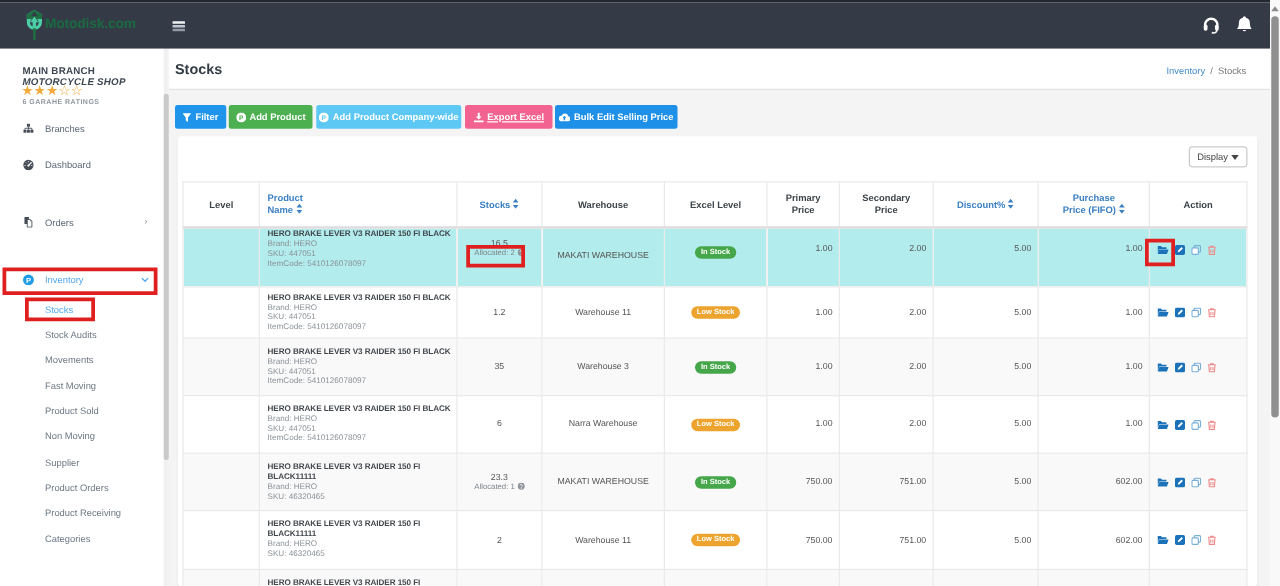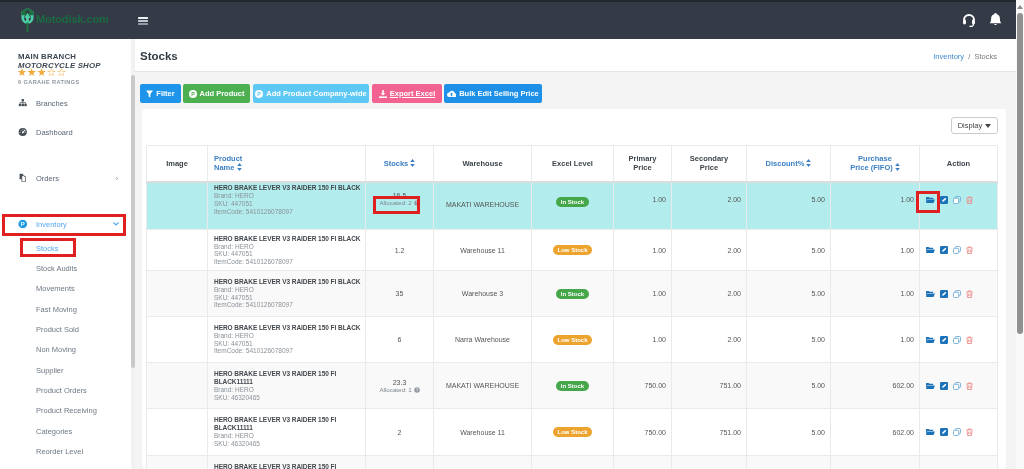--- a/index.html
+++ b/index.html
@@ -177,23 +177,20 @@
     </div>
   <div class="abs smi" style="top:380px;">
       <div class="txt">Product Orders</div>
     </div>
   <div class="abs smi" style="top:400px;">
       <div class="txt">Product Receiving</div>
     </div>
   <div class="abs smi" style="top:421px;">
       <div class="txt">Categories</div>
     </div>
-  <div class="abs smi" style="top:441px;">
-      <div class="txt">Reorder Level</div>
-    </div>
 
   <div class="abs" id="whiteband"></div>
   <div class="abs" id="pgtitle">Stocks</div>
   <div class="abs" id="crumb"><a>Inventory</a>&nbsp; /&nbsp; Stocks</div>
 
   <div class="btn" id="btnf"><svg width="7" height="8" viewBox="0 0 8 8">
         <path d="M0 0 h8 l-3 4 v4 l-2 -1.2 v-2.8 z" fill="#fff"></path>
       </svg>Filter</div>
   <div class="btn" id="btna"><svg width="8" height="8" viewBox="0 0 12 12">
         <circle cx="6" cy="6" r="6" fill="#fff"></circle>
@@ -223,21 +220,21 @@
         <col style="width:98px">
         <col style="width:82px">
         <col style="width:58px">
         <col style="width:75px">
         <col style="width:84px">
         <col style="width:89px">
         <col style="width:78px">
     </colgroup>
     <thead>
       <tr>
-        <th>Image</th>
+        <th>Level</th>
         <th class="blue pl">Product<br>Name <svg width="5" height="8" viewBox="0 0 5 8" style="vertical-align:-1px">
               <path d="M2.5 0 L4.8 3 H0.2 Z" fill="#3c80c4"></path>
               <path d="M2.5 8 L0.2 5 H4.8 Z" fill="#3c80c4"></path>
             </svg></th>
         <th class="blue">Stocks <svg width="5" height="8" viewBox="0 0 5 8" style="vertical-align:-1px">
               <path d="M2.5 0 L4.8 3 H0.2 Z" fill="#3c80c4"></path>
               <path d="M2.5 8 L0.2 5 H4.8 Z" fill="#3c80c4"></path>
             </svg></th>
         <th>Warehouse</th>
         <th>Excel Level</th>

